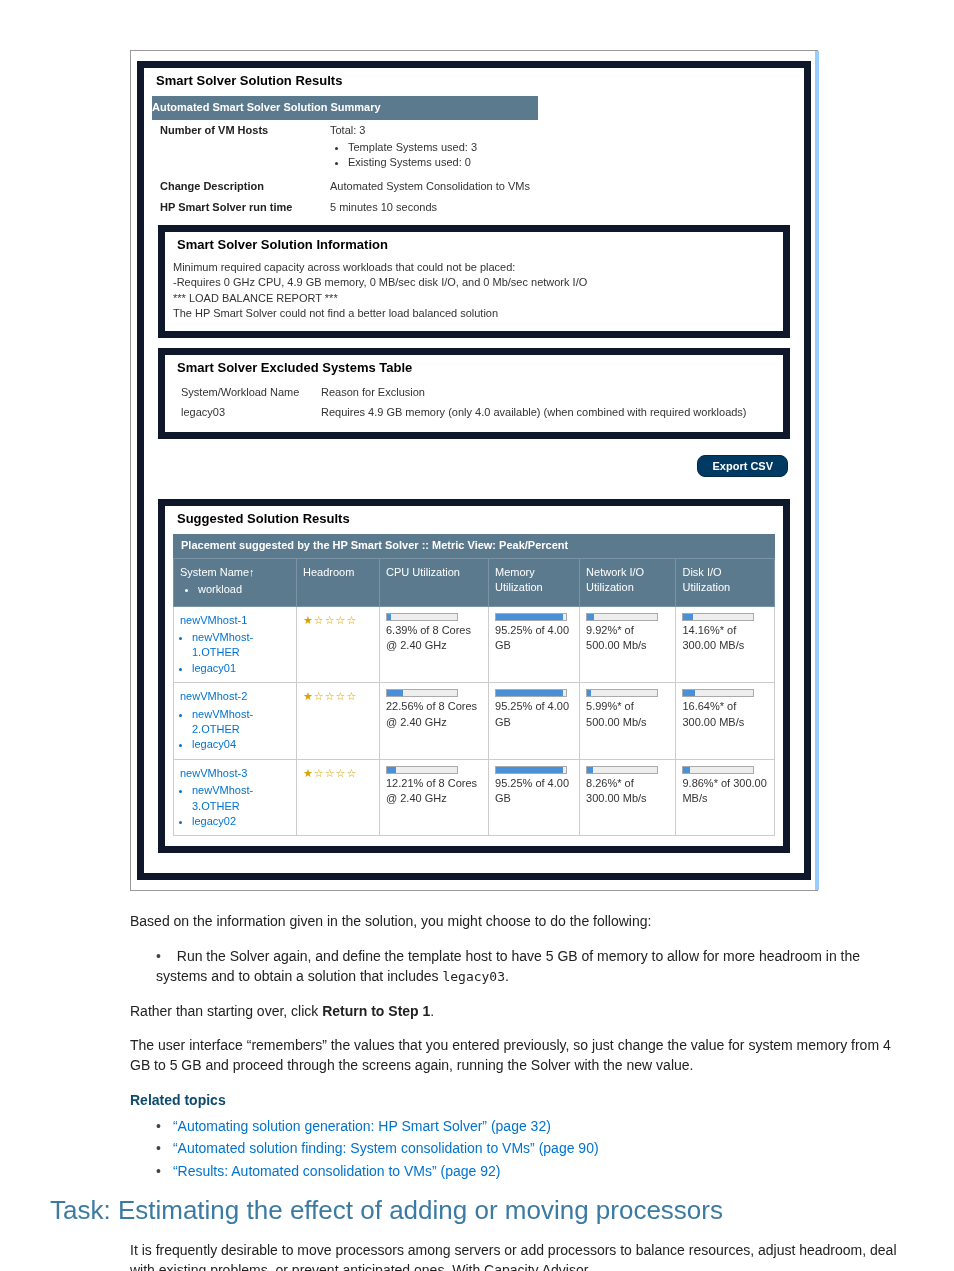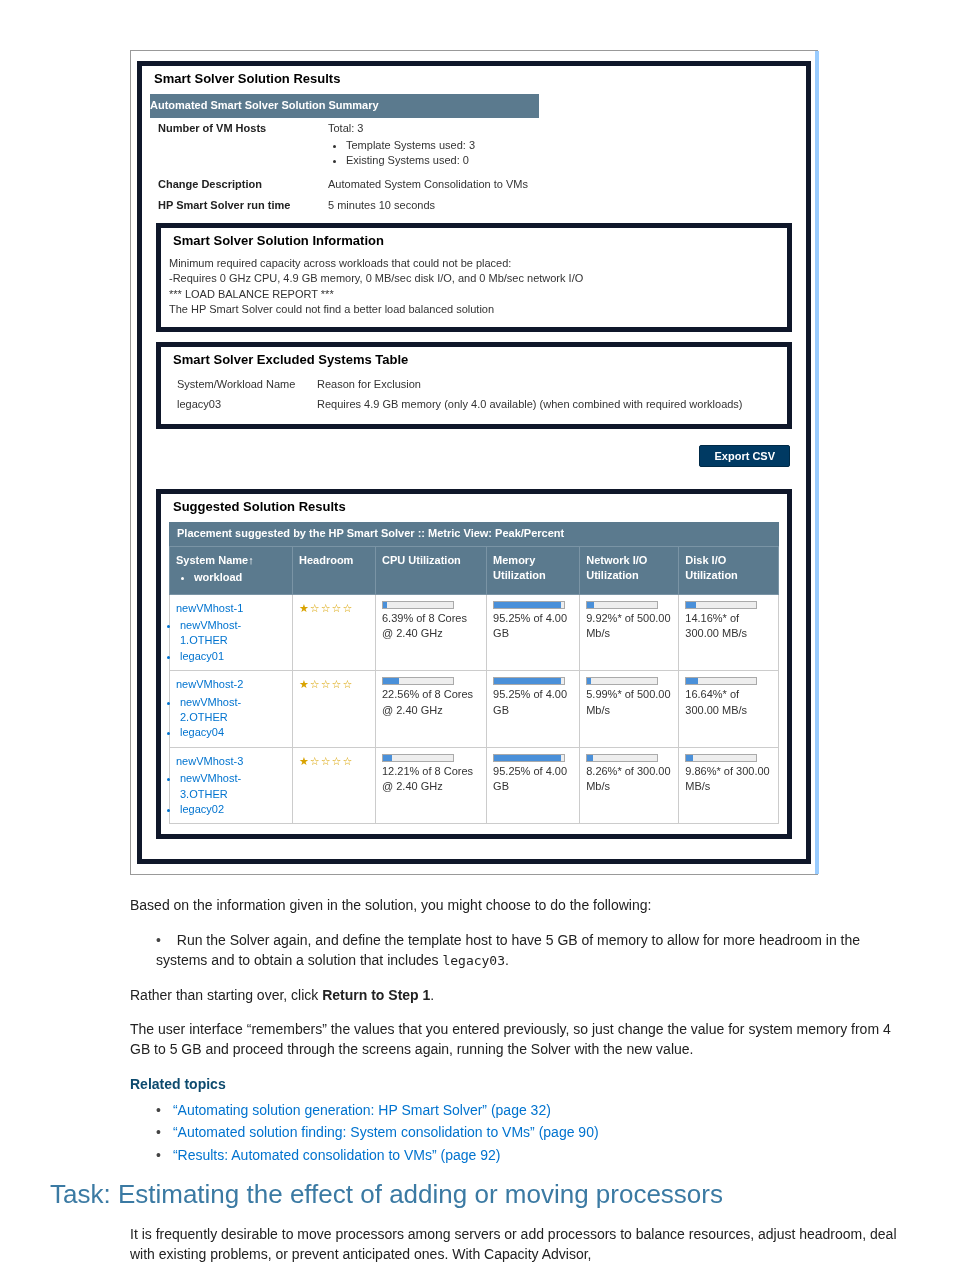--- a/index.html
+++ b/index.html
@@ -1,38 +1,38 @@
 <!DOCTYPE html>
 <html><head>
 <meta charset="utf-8">
 <style>
   body{margin:0;background:#fff;font-family:Arial,Helvetica,sans-serif;font-size:12px;color:#000;width:954px}
   .page{padding:50px 50px 24px 50px}
   .shot{border:1px solid #999;margin-left:80px;margin-bottom:20px;width:686px;position:relative;font-size:11px;color:#333;line-height:1.4}
   .shot::after{content:"";position:absolute;top:0;right:-2px;width:4px;height:100%;background:linear-gradient(#9cf,#9cf);}
-  .fieldset{border:5px solid #0f172a;margin:6px 6px 10px 6px;padding:6px 8px 10px 8px;position:relative}
+  .fieldset{border:7px solid #0f172a;margin:6px 6px 10px 6px;padding:6px 8px 10px 8px;position:relative}
   .legend{font-weight:bold;font-family:Arial;font-size:13px;color:#000;background:#fff;position:relative;margin-top:-14px;margin-bottom:6px;display:inline-block;padding:0 4px}
   .bar{background:#5b7a8e;color:#fff;font-weight:bold;padding:4px 0;font-size:11px}
   .row{display:flex;padding:3px 8px}
   .lab{width:170px;font-weight:bold;color:#222}
   .val{flex:1}
   ul.small{margin:2px 0 2px 18px;padding:0}
   ul.small li{margin:0;padding:0}
   .excl{display:flex;padding:2px 8px}
   .excl .c1{width:140px}
-  .btn{float:right;background:#003a63;color:#fff;border:1px solid #002a47;padding:4px 14px;font-size:11px;font-weight:bold;margin:6px 8px 4px 0;border-radius:2px}
+  .btn{float:right;background:#003a63;color:#fff;border:1px solid #002a47;padding:4px 14px;font-size:11px;font-weight:bold;margin:6px 8px 4px 0;border-radius:8px}
   .tbar{background:#5b7a8e;color:#fff;font-weight:bold;padding:4px 8px;font-size:11px}
   table{border-collapse:collapse;width:100%}
-  th{background:#5b7a8e;color:#fff;text-align:left;font-weight:bold;font-size:11px;padding:6px 6px;border:1px solid #7a94a5;vertical-align:top}
+  th{background:#5b7a8e;color:#fff;text-align:left;font-weight:normal;font-size:11px;padding:6px 6px;border:1px solid #7a94a5;vertical-align:top}
   td{border:1px solid #ccc;padding:6px 6px;vertical-align:top;font-size:11px}
   .stars{color:#d9a300;letter-spacing:1px}
   .meter{height:6px;background:#eee;border:1px solid #aaa;position:relative;margin-bottom:2px;width:70px}
   .meter .fill{position:absolute;left:0;top:0;bottom:0;background:#4a90d9}
   .sysname{color:#0073cf}
-  .sub{margin:2px 0 0 4px;padding:0;list-style:disc}
+  .sub{margin:2px 0 0 12px;padding:0;list-style:disc}
   .sub li{color:#0073cf;margin:0}
   .body{font-family:"Segoe UI",Arial,sans-serif;font-size:14px;color:#222;line-height:1.45;margin-left:80px;margin-right:4px}
   .body ul{margin:6px 0 10px 26px;padding:0}
   .body ul li{margin:2px 0}
   .bullet-dot{list-style:none}
   .bullet-dot li::before{content:"\2022";color:#444;margin-right:12px}
   code{font-family:Consolas,monospace;font-size:13px}
   .rt{color:#0c4a6e;font-weight:bold;font-size:14px;margin-top:10px}
   .body a{color:#0073cf;text-decoration:none}
   h2.task{color:#3b7aa3;font-weight:normal;font-size:26px;margin:14px 0 4px 0;font-family:"Segoe UI Light","Segoe UI",Arial}

